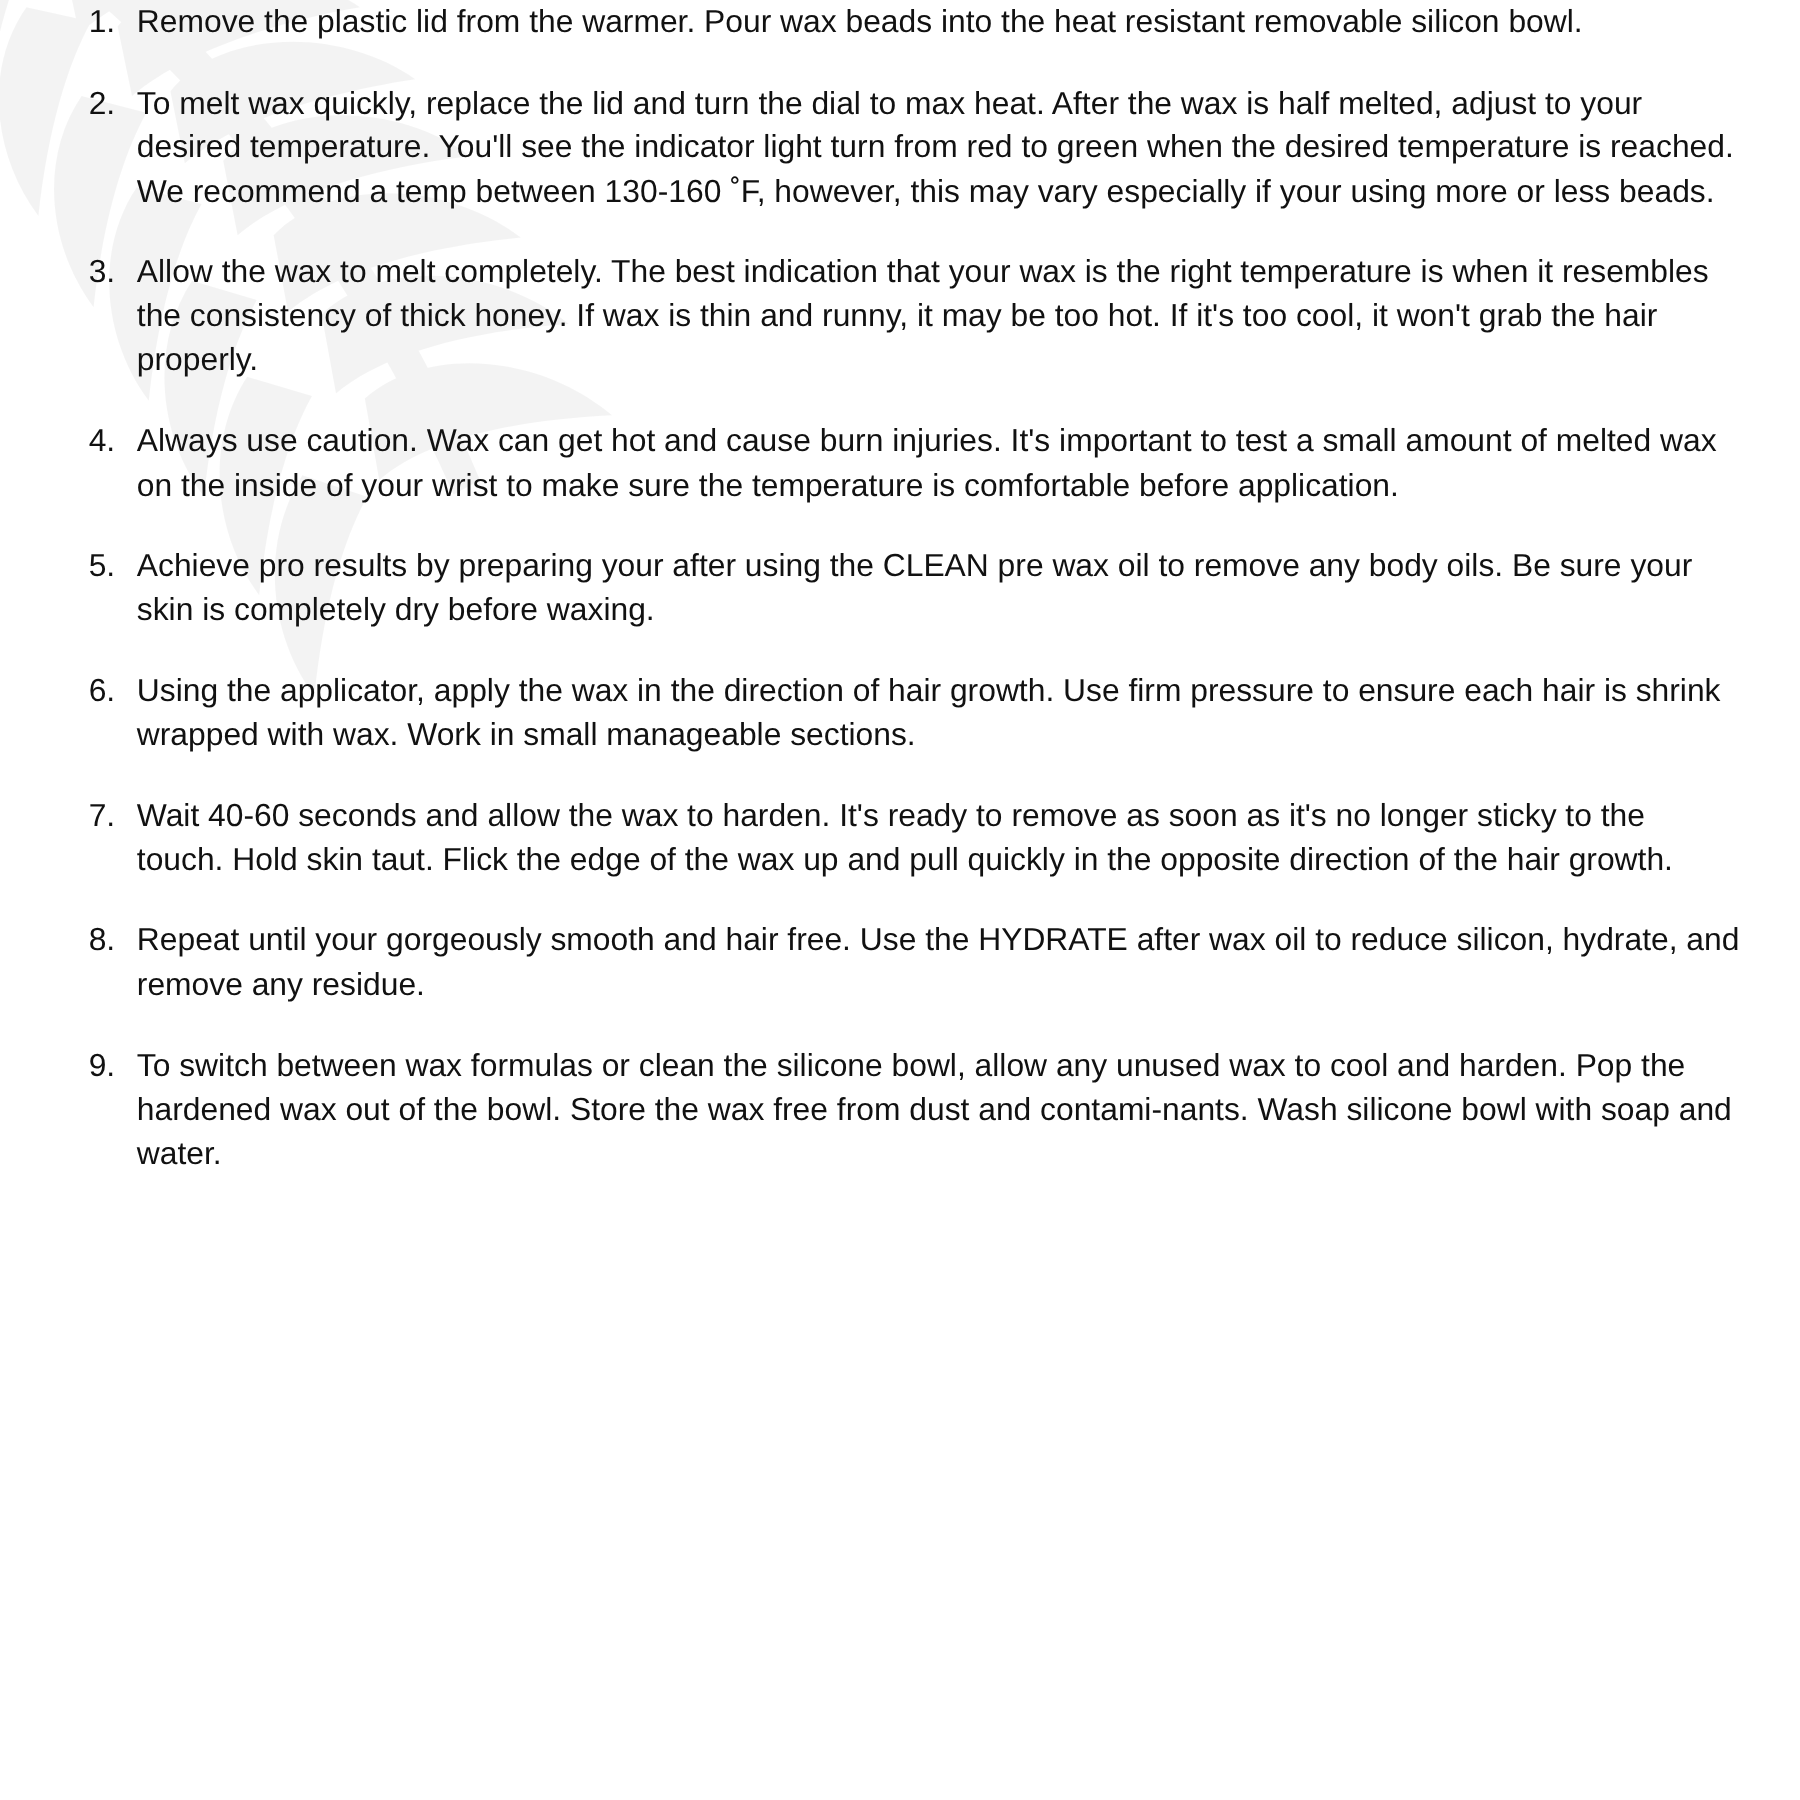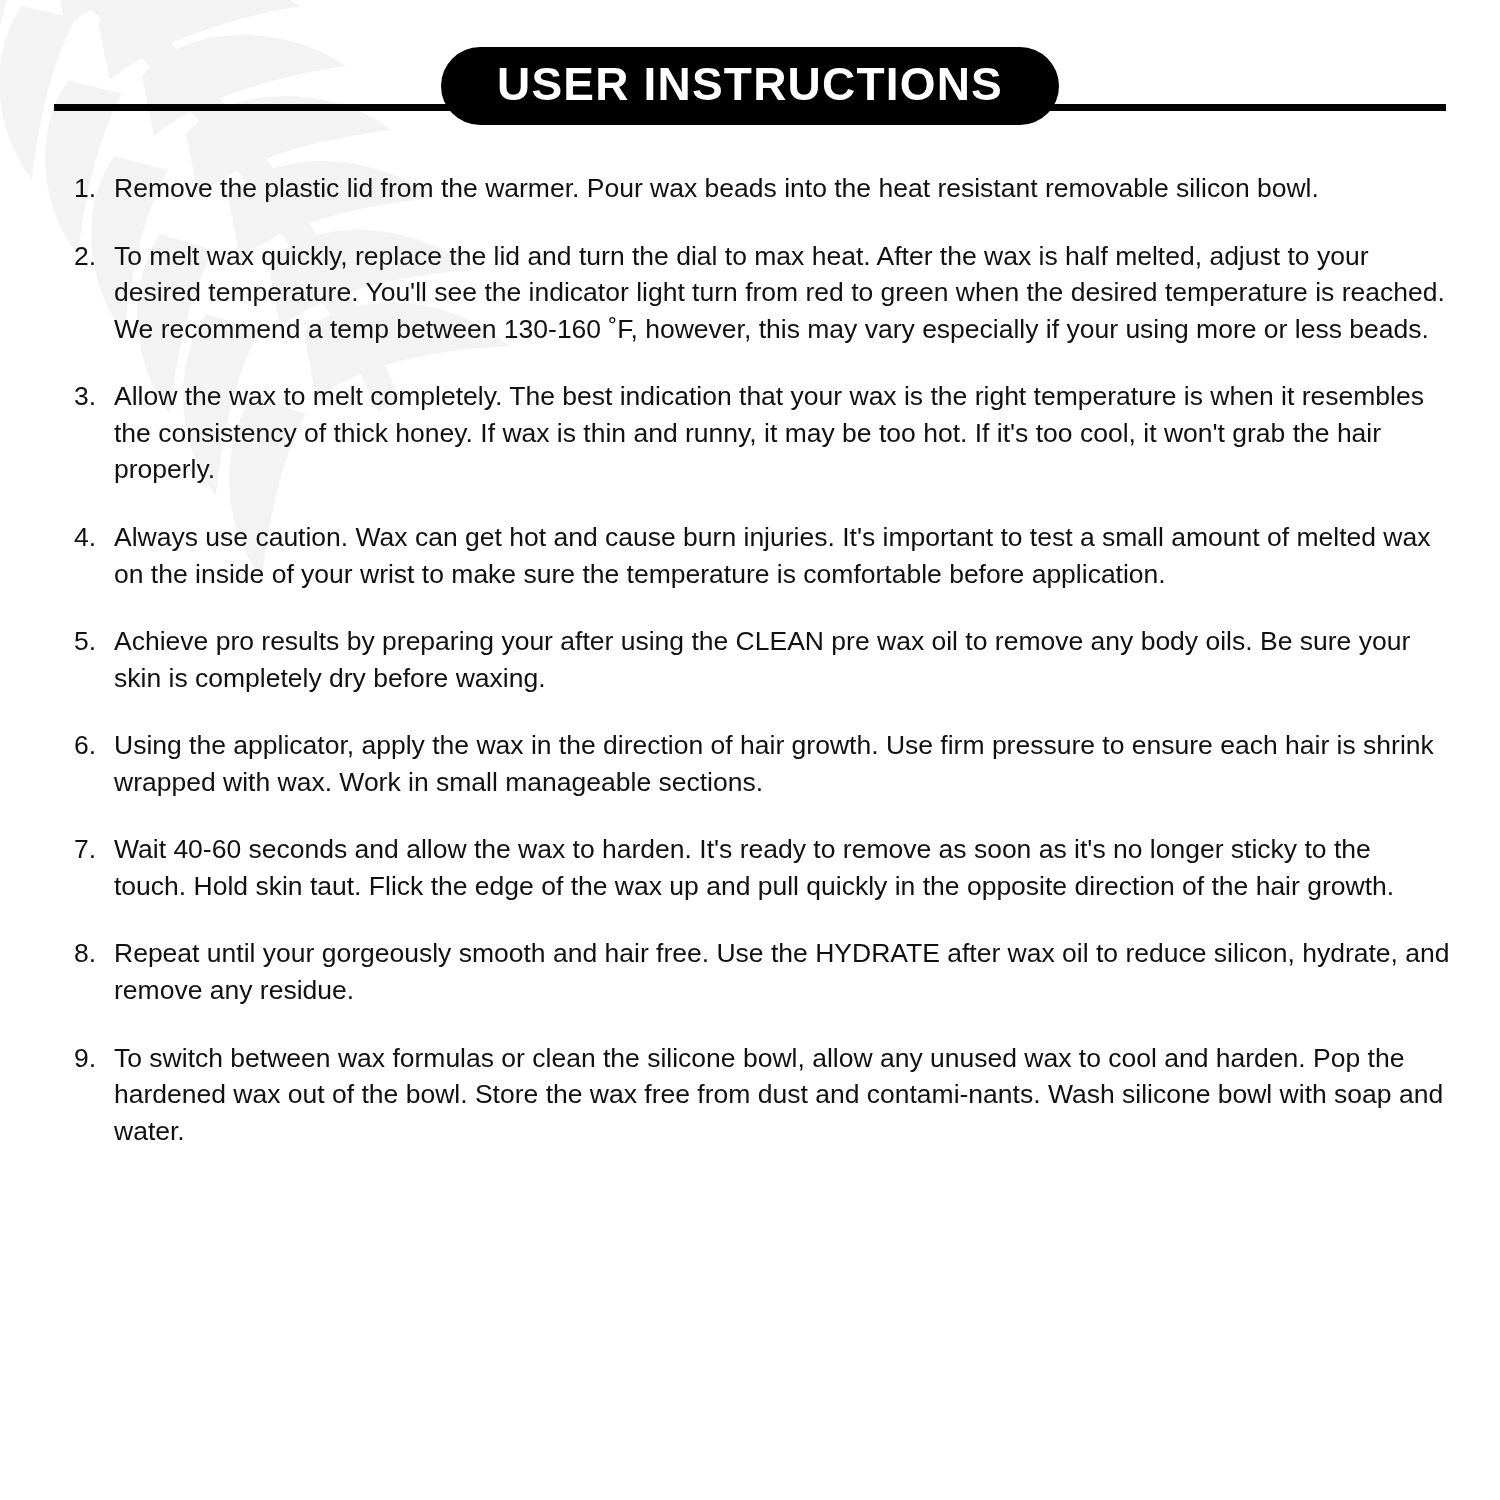--- a/index.html
+++ b/index.html
@@ -118,25 +118,20 @@
       <path d="M234 316 C 200 366, 204 440, 244 494 C 252 420, 268 366, 288 330 Z"></path>
       <path d="M280 394 C 246 446, 250 520, 290 574 C 298 500, 314 446, 334 410 Z"></path>
       <path d="M326 474 C 292 526, 296 602, 336 656 C 344 580, 360 526, 380 490 Z"></path>
       <path d="M372 556 C 338 610, 342 686, 382 740 C 390 664, 406 610, 426 574 Z"></path>
     </g>
   </g>
 </svg>
 
 <div class="page">
 
-  <div class="header">
-    <div class="rule left"></div>
-    <div class="rule right"></div>
-    <div class="title-pill">USER INSTRUCTIONS</div>
-  </div>
 
   <ol class="instructions">
       <li class="step">
         <span class="step-num">1.</span>
         <span class="step-text"><span>Remove the plastic lid from the warmer. Pour wax beads into the heat resistant removable silicon bowl.</span></span>
       </li>
       <li class="step">
         <span class="step-num">2.</span>
         <span class="step-text"><span>To melt wax quickly, replace the lid and turn the dial to max heat. After the wax is half melted, adjust to your desired temperature. You'll see the indicator light turn from red to green when the desired temperature is reached. We recommend a temp between 130-160 ˚F, however, this may vary especially if your using more or less beads.</span></span>
       </li>

